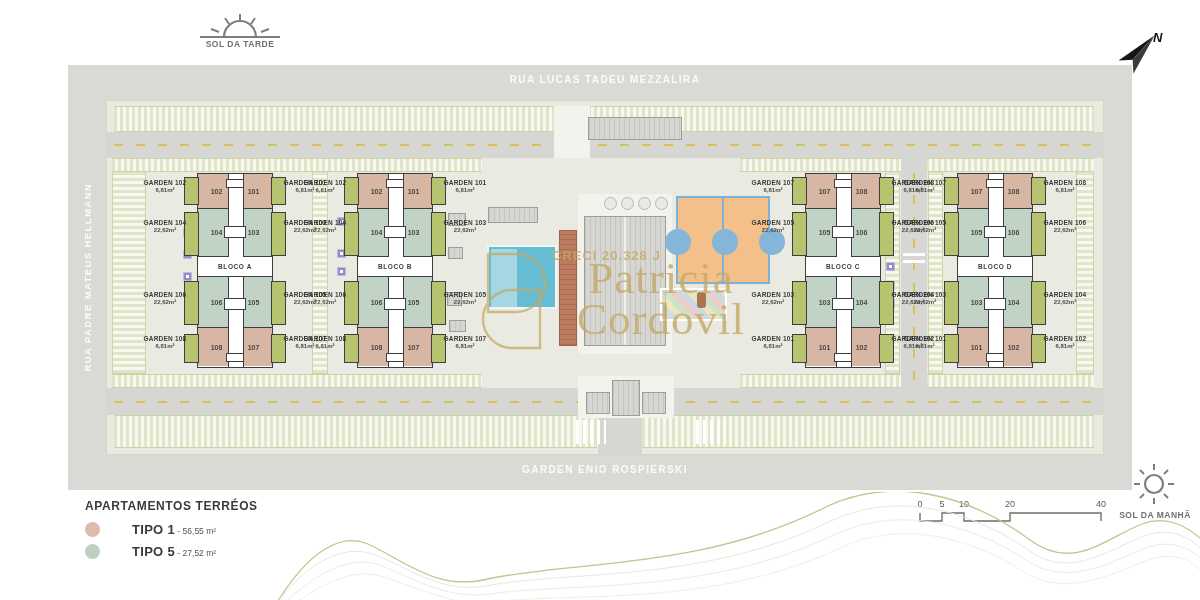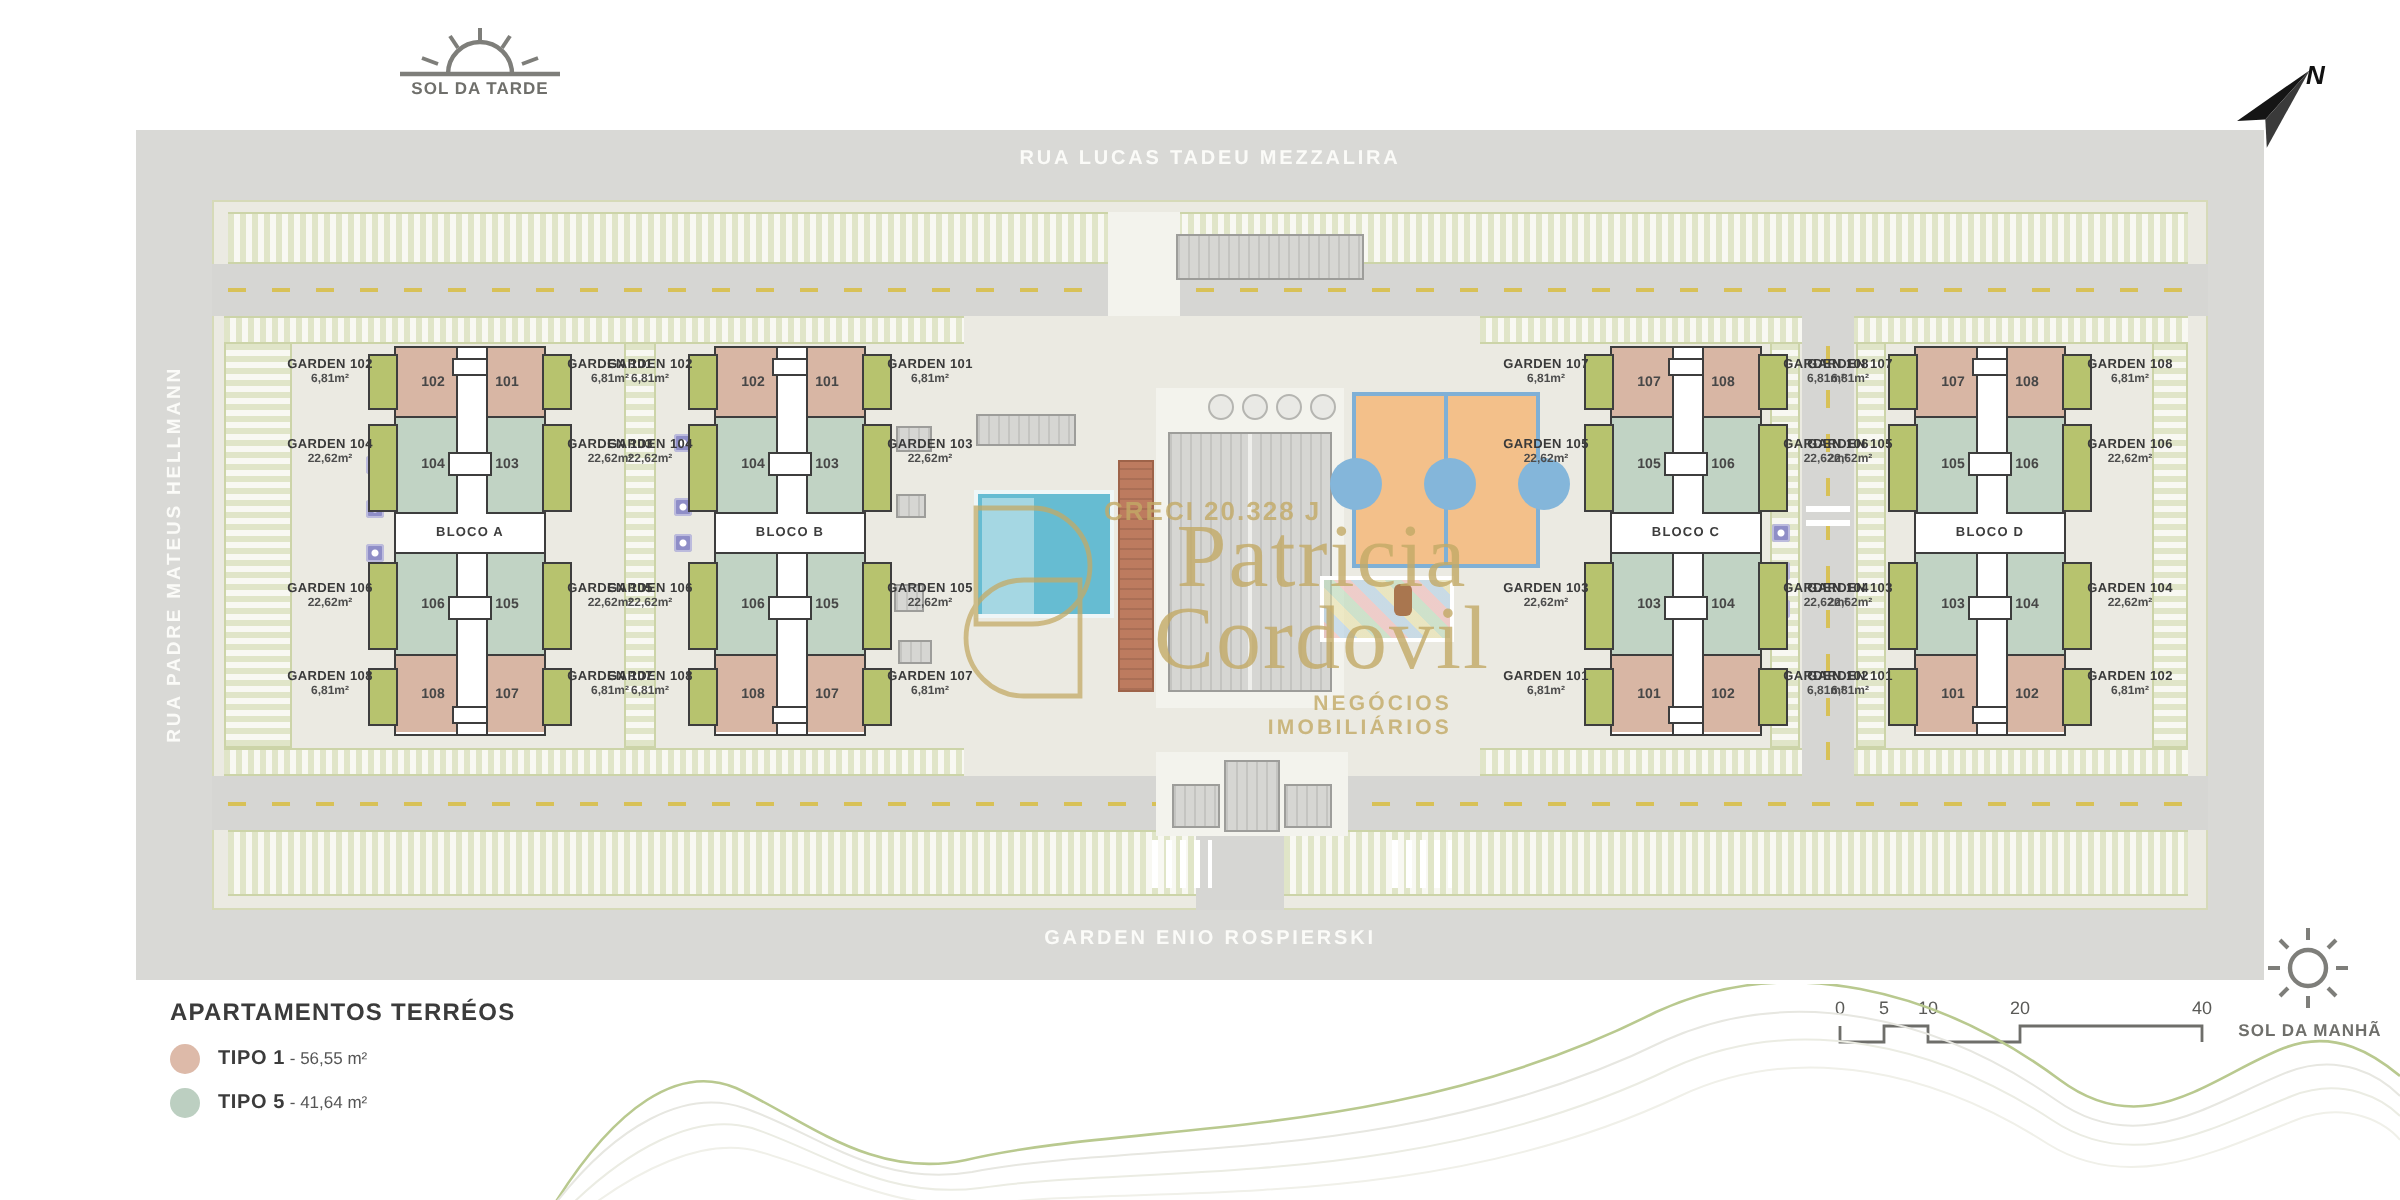--- a/index.html
+++ b/index.html
@@ -73,21 +73,21 @@
   #wm-tagline{left:566px;top:346px;width:160px;text-align:right;font-size:10.5px;font-weight:bold;letter-spacing:1.6px;opacity:.8;}
   #wm-logo{opacity:.75;}
 
   
   #legend{left:85px;top:499px;z-index:20;}
   .lg-title{font-size:12px;font-weight:bold;letter-spacing:.6px;color:#3b3b3b;margin-bottom:9px;}
   .lg-item{display:flex;align-items:center;margin-bottom:7px;}
   .lg-dot{width:15px;height:15px;border-radius:50%;margin-right:9px;}
   .lg-dot1{background:#ddbaa9;} .lg-dot2{background:#bccfc1;}
   .lg-text{font-size:8.5px;color:#555;}
-  .lg-text b{color:#3b3b3b;font-size:10px;letter-spacing:.3px;}
+  .lg-text b{color:#3b3b3b;font-size:13px;letter-spacing:.3px;margin-left:23px;}
 
   
   .sun-label{font-size:8.5px;color:#6f6f6b;letter-spacing:.5px;text-align:center;font-weight:bold;}
   svg text{font-family:"Liberation Sans",sans-serif;}
 </style>
 </head>
 <body>
 
 <div id="stage">
 
@@ -474,31 +474,30 @@
 
   <svg class="abs wm" id="wm-logo" style="left:476px;top:252px" width="74" height="100" viewBox="0 0 74 100">
     <path d="M12,2 H40 A29,29 0 0 1 40,60 H12 V2 Z" stroke="#c3aa66" stroke-width="2.4" fill="none"></path>
     <path d="M64,38 V96 H36 A29,29 0 0 1 36,38 H64 Z" stroke="#c3aa66" stroke-width="2.4" fill="none"></path>
   </svg>
   <div class="abs wm" id="wm-creci">CRECI 20.328 J</div>
   <div class="abs wm" id="wm-name">
     <div>Patricia</div>
     <div>Cordovil</div>
   </div>
-  <div class="abs wm" id="wm-tagline">NEGÓCIOS IMOBILIÁRIOS</div>
 
   <div class="abs" id="legend">
     <div class="lg-title">APARTAMENTOS TERRÉOS</div>
     <div class="lg-item">
       <span class="lg-dot lg-dot1"></span>
       <span class="lg-text"><b>TIPO 1</b>&nbsp;<span>-</span>&nbsp;<span>56,55 m²</span></span>
     </div>
     <div class="lg-item">
       <span class="lg-dot lg-dot2"></span>
-      <span class="lg-text"><b>TIPO 5</b>&nbsp;<span>-</span>&nbsp;<span>41,64 m²</span></span>
+      <span class="lg-text"><b>TIPO 5</b>&nbsp;<span>-</span>&nbsp;<span>27,52 m²</span></span>
     </div>
   </div>
 
   <svg class="abs" style="left:910px;top:498px" width="214" height="30" viewBox="0 0 214 30">
     <text x="10" y="9" font-size="9" fill="#5a5a57" text-anchor="middle">0</text>
     <text x="32" y="9" font-size="9" fill="#5a5a57" text-anchor="middle">5</text>
     <text x="54" y="9" font-size="9" fill="#5a5a57" text-anchor="middle">10</text>
     <text x="100" y="9" font-size="9" fill="#5a5a57" text-anchor="middle">20</text>
     <text x="191" y="9" font-size="9" fill="#5a5a57" text-anchor="middle">40</text>
     <path d="M10,15 V23 H32 V15 H54 V23 H100 V15 H191 V23" stroke="#6e6e6a" stroke-width="1.4" fill="none"></path>

